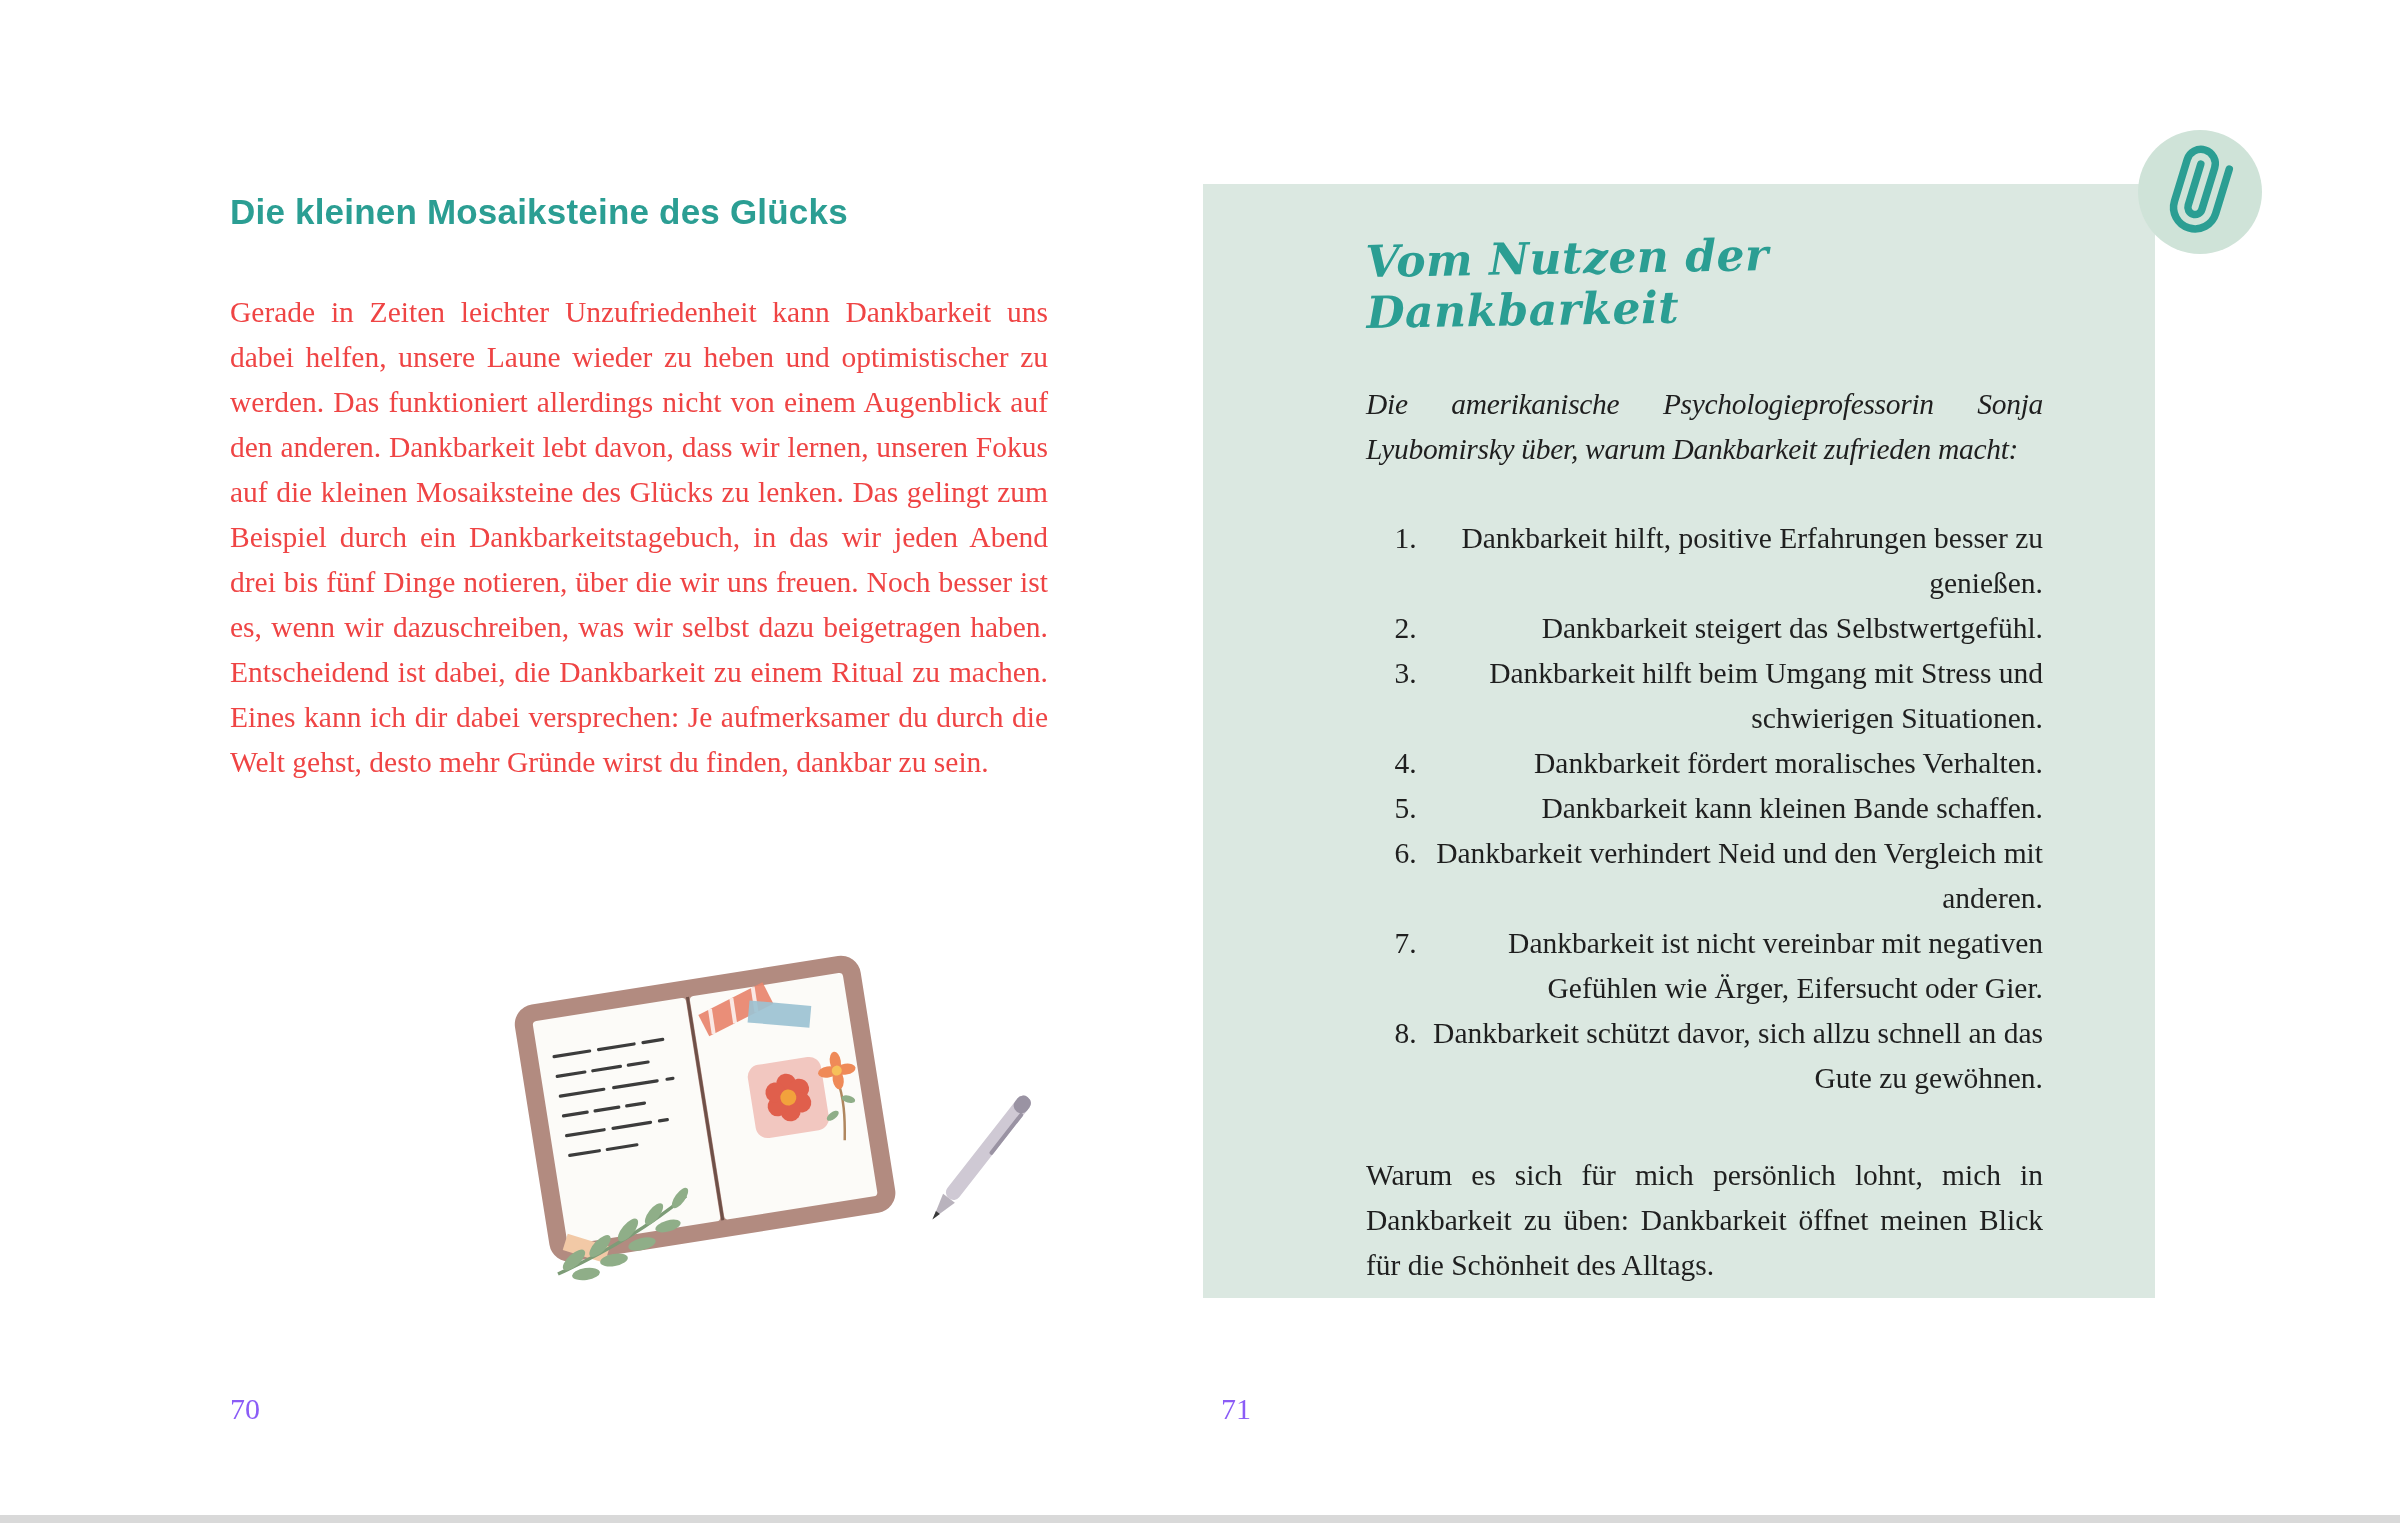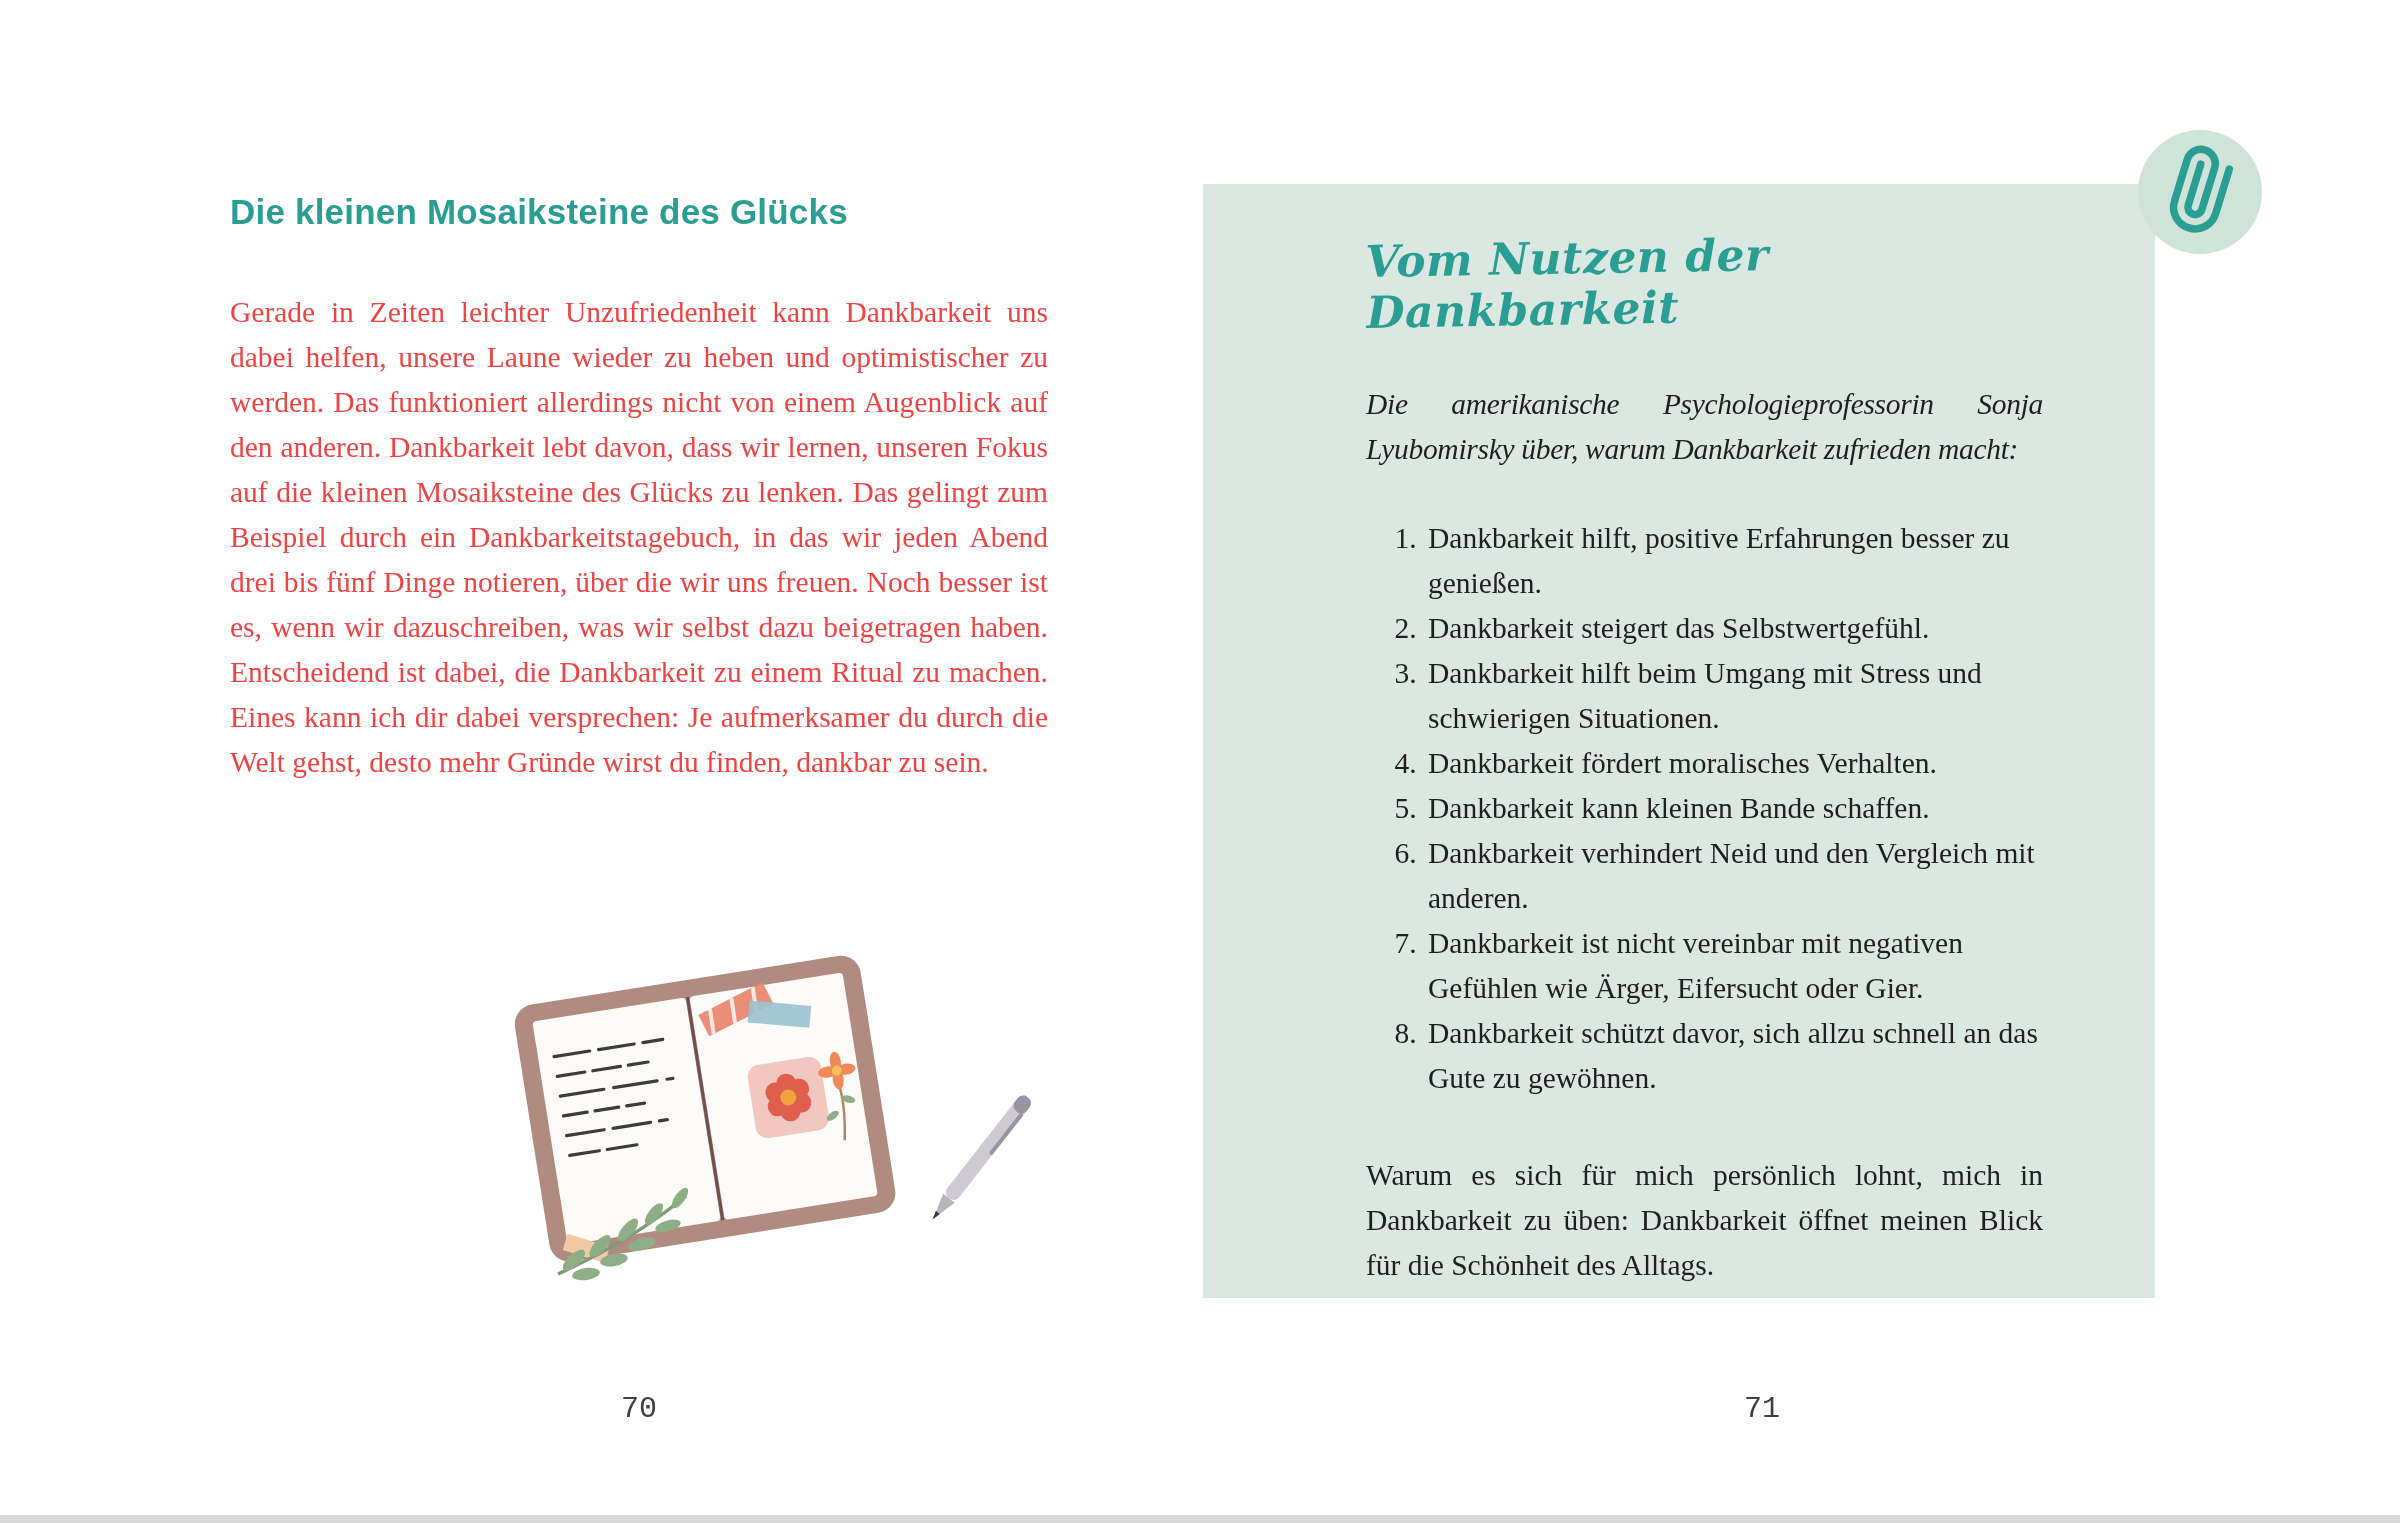--- a/index.html
+++ b/index.html
@@ -65,34 +65,35 @@
     font-size:29.5px;line-height:45px;
     text-align:justify;
     margin:0 0 44px 0;
     letter-spacing:-.3px;
   }
   .panel-list{
     margin:0;
     padding:0 0 0 58px;
     font-size:29.5px;line-height:45px;
     list-style:decimal outside;
+    text-align:right;
   }
   .panel-list li{margin:0;padding-left:4px;}
   .panel-closing{
     font-size:29.5px;line-height:45px;
     text-align:justify;
     margin:52px 0 15px 0;
   }
 
   
   .pagenum{
     position:absolute;top:1392px;
-    font-family:Liberation Mono, monospace;
-    font-size:30px;color:#404040;
-    text-align:center;
+    font-family:Liberation Serif, serif;
+    font-size:30px;color:#8b5cf6;
+    text-align:left;
   }
   .pagenum-left{left:230px;width:818px;}
   .pagenum-right{left:1221px;width:1082px;}
 
   .bottom-edge{
     position:absolute;left:0;bottom:0;width:2400px;height:8px;
     background:#d9d9d9;
   }
 </style>
 </head>

